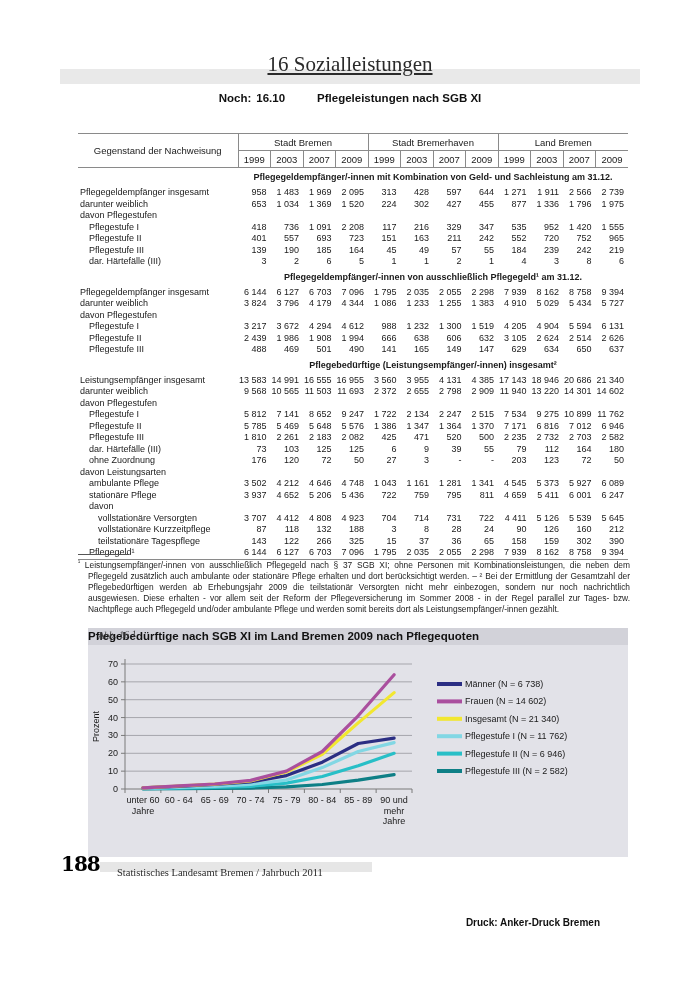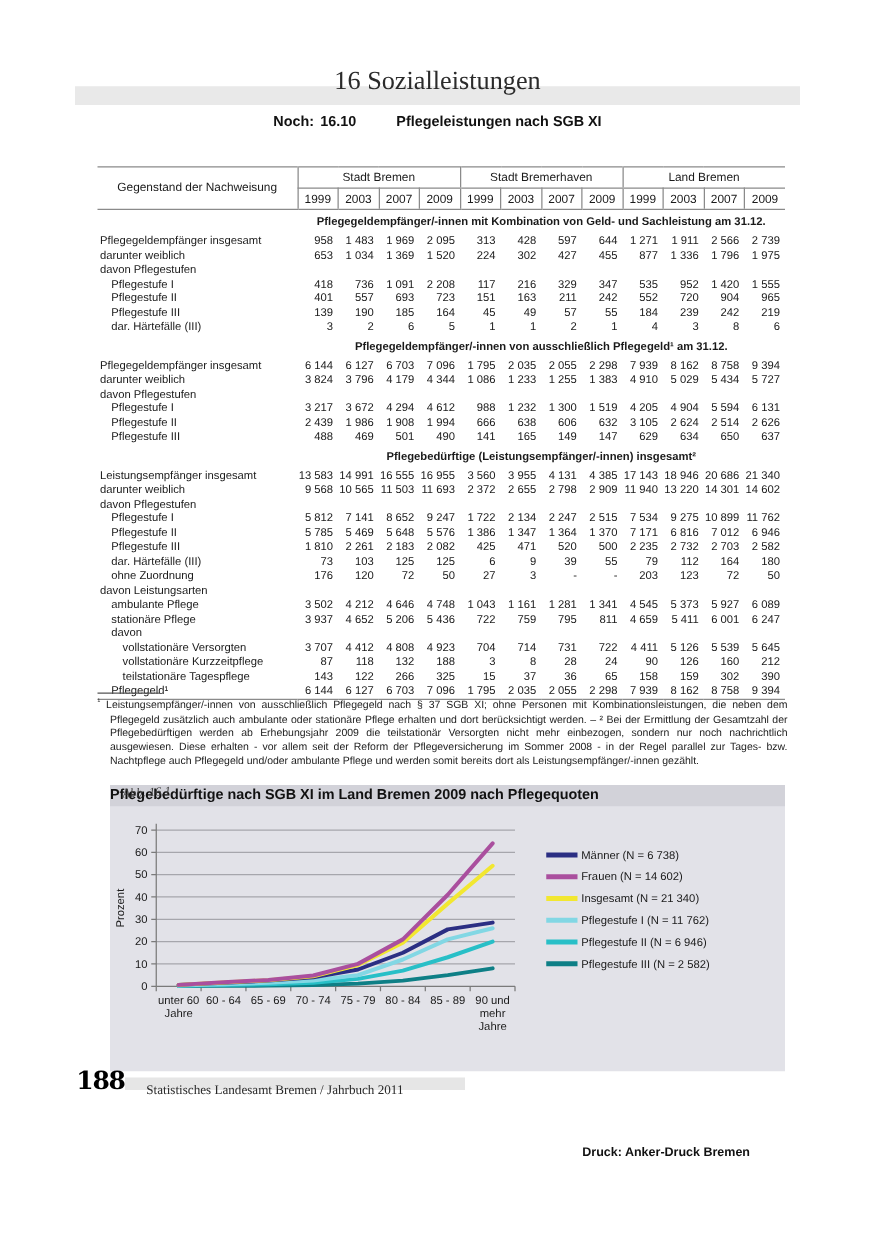--- a/index.html
+++ b/index.html
@@ -5,21 +5,21 @@
   * { margin:0; padding:0; box-sizing:border-box; }
   html,body { background:#fff; }
   #page {
     position:relative; width:700px; height:990px; background:#ffffff;
     font-family:"Liberation Sans", sans-serif; color:#1a1a1a; overflow:hidden;
   }
   
   .chapter-band { position:absolute; left:60px; top:69px; width:580px; height:15px; background:#e9e9e9; }
   .chapter-title {
     position:absolute; left:0; top:52px; width:700px; text-align:center;
-    font-family:"Liberation Serif", serif; font-size:21px; font-weight:normal; color:#2b2b2b;
+    font-family:"Liberation Serif", serif; font-size:21px; font-weight:normal; color:#2b2b2b;text-decoration:underline;
   }
   .table-caption {
     position:absolute; left:0; top:92px; width:700px; text-align:center;
     font-size:11.5px; font-weight:bold; color:#111;
   }
   .table-caption .gap1 { margin:0 7px 2px 5px; }
   .table-caption .gap2 { margin-left:9px;padding-left:16px; }
   
   #table-wrap { position:absolute; left:78px; top:133px; width:550px; }
   table { border-collapse:collapse; width:550px; table-layout:fixed; border-top:1px solid #8a8a8a; border-bottom:1px solid #8a8a8a; }
@@ -158,21 +158,21 @@
             <td class="num">401</td>
             <td class="num">557</td>
             <td class="num">693</td>
             <td class="num">723</td>
             <td class="num">151</td>
             <td class="num">163</td>
             <td class="num">211</td>
             <td class="num">242</td>
             <td class="num">552</td>
             <td class="num">720</td>
-            <td class="num">904</td>
+            <td class="num">752</td>
             <td class="num">965</td>
           </tr>
           <tr>
             <td class="lbl" style="padding-left: 11px;">Pflegestufe III</td>
             <td class="num">139</td>
             <td class="num">190</td>
             <td class="num">185</td>
             <td class="num">164</td>
             <td class="num">45</td>
             <td class="num">49</td>

